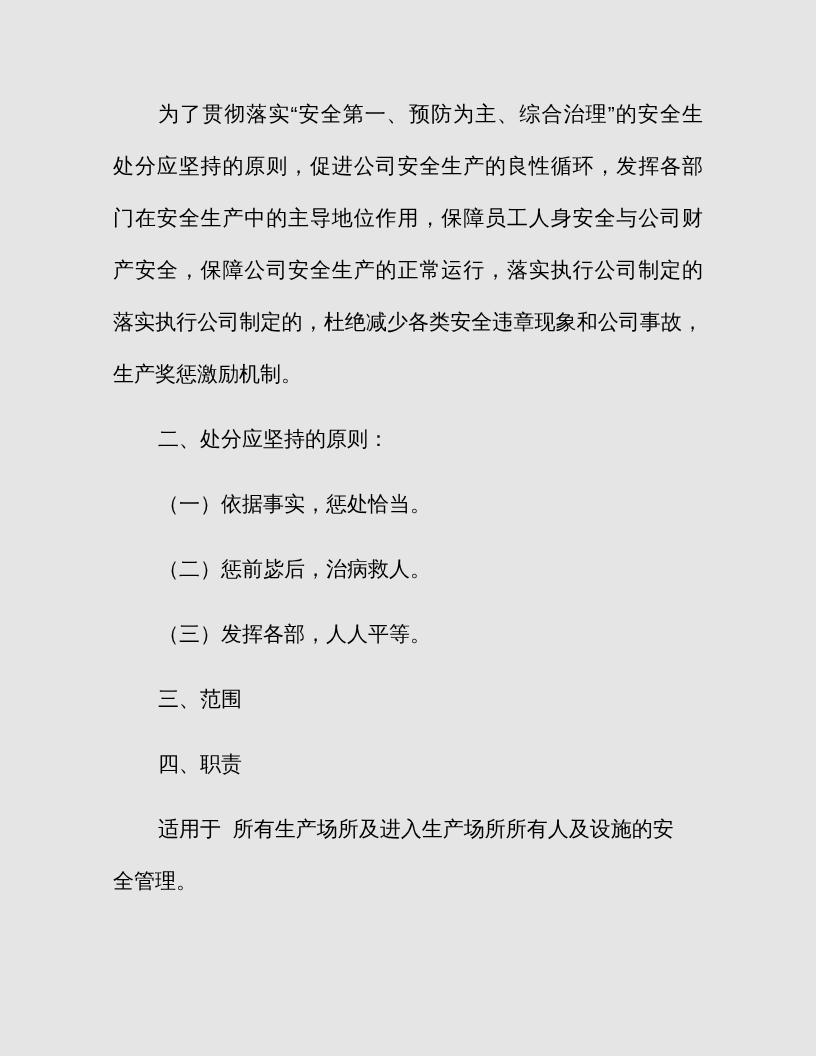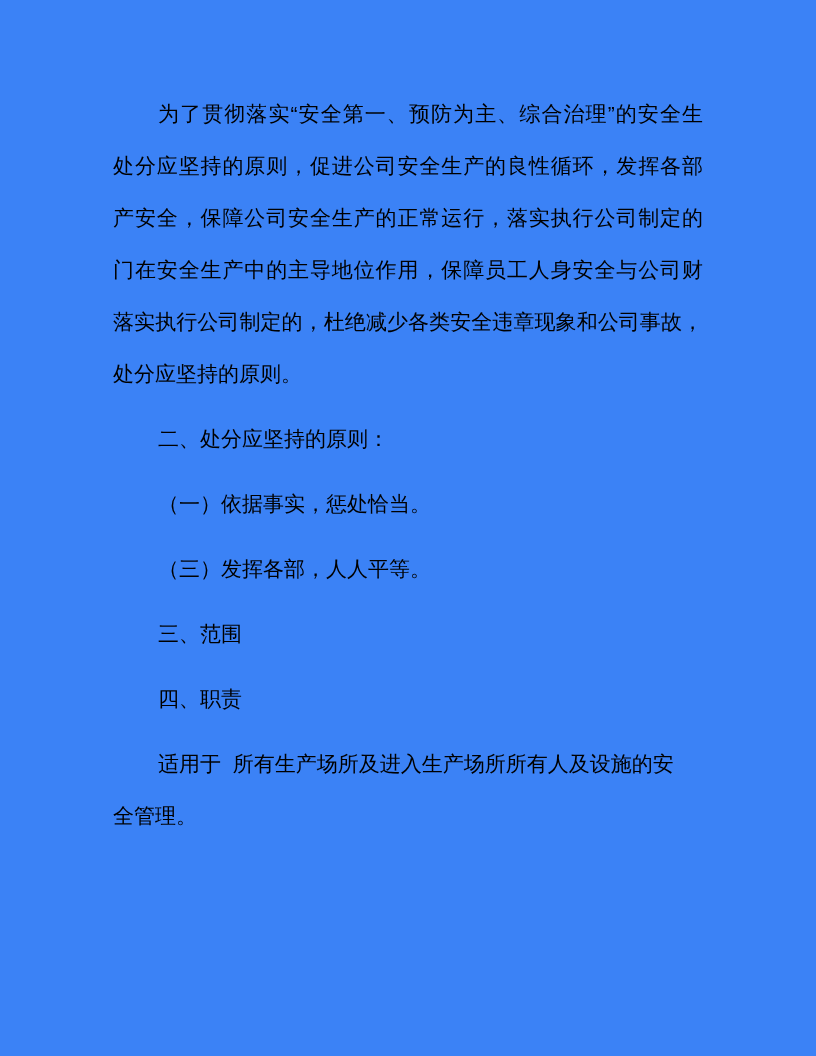--- a/index.html
+++ b/index.html
@@ -5,21 +5,21 @@
   html, body {
     margin: 0;
     padding: 0;
     background: #ffffff;
   }
   .page {
     position: relative;
     width: 816px;
     height: 1056px;
     box-sizing: border-box;
-    background: #3b82f6;
+    background: #e5e5e5;
     padding: 88px 113px 0 113px;
     font-family: "Liberation Sans", sans-serif;
     font-size: 21px;
     line-height: 52px;
     color: #000000;
     overflow: hidden;
   }
   .para {
     margin: 0 0 13px 0;
   }
@@ -36,34 +36,37 @@
   }
 </style>
 </head>
 <body>
 
 <div class="page">
 
   <section class="para">
     <div class="line just indent">为了贯彻落实“安全第一、预防为主、综合治理”的安全生</div>
     <div class="line just">处分应坚持的原则，促进公司安全生产的良性循环，发挥各部</div>
+    <div class="line just">门在安全生产中的主导地位作用，保障员工人身安全与公司财</div>
     <div class="line just">产安全，保障公司安全生产的正常运行，落实执行公司制定的</div>
-    <div class="line just">门在安全生产中的主导地位作用，保障员工人身安全与公司财</div>
     <div class="line just">落实执行公司制定的，杜绝减少各类安全违章现象和公司事故，</div>
-    <div class="line">处分应坚持的原则。</div>
+    <div class="line">生产奖惩激励机制。</div>
   </section>
 
   <section class="para">
     <div class="line indent">二、处分应坚持的原则：</div>
   </section>
 
   <section class="para">
     <div class="line indent">（一）依据事实，惩处恰当。</div>
   </section>
 
+  <section class="para">
+    <div class="line indent">（二）惩前毖后，治病救人。</div>
+  </section>
 
   <section class="para">
     <div class="line indent">（三）发挥各部，人人平等。</div>
   </section>
 
   <section class="para">
     <div class="line indent">三、范围</div>
   </section>
 
   <section class="para">

